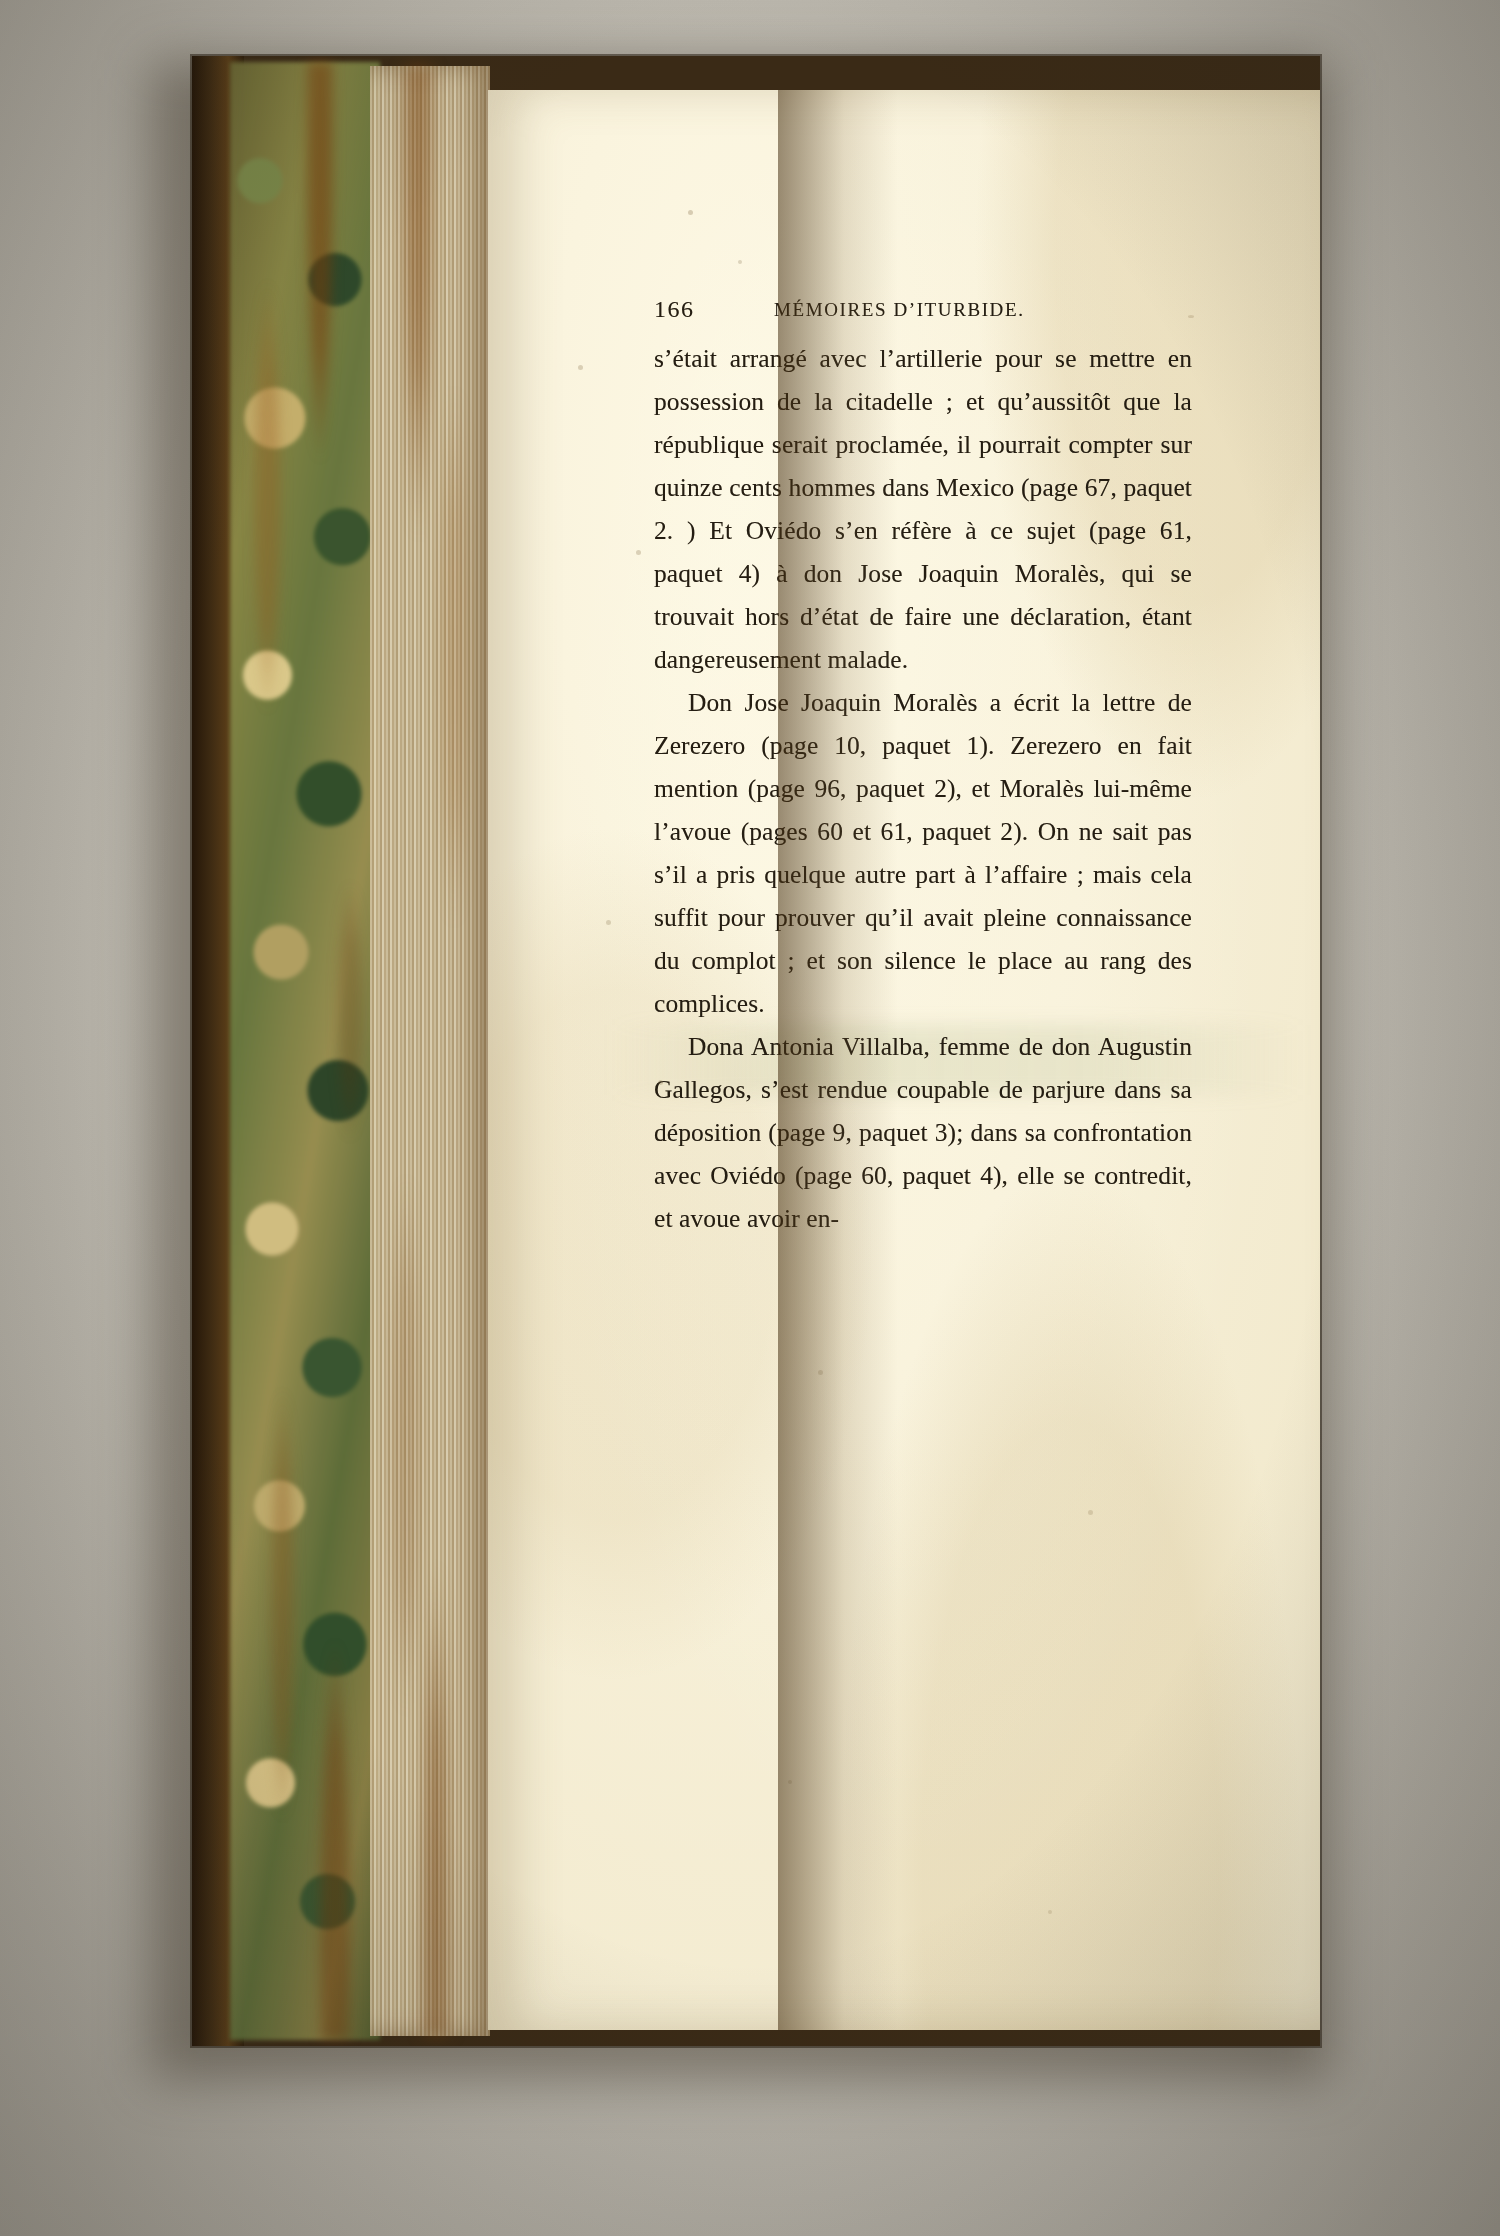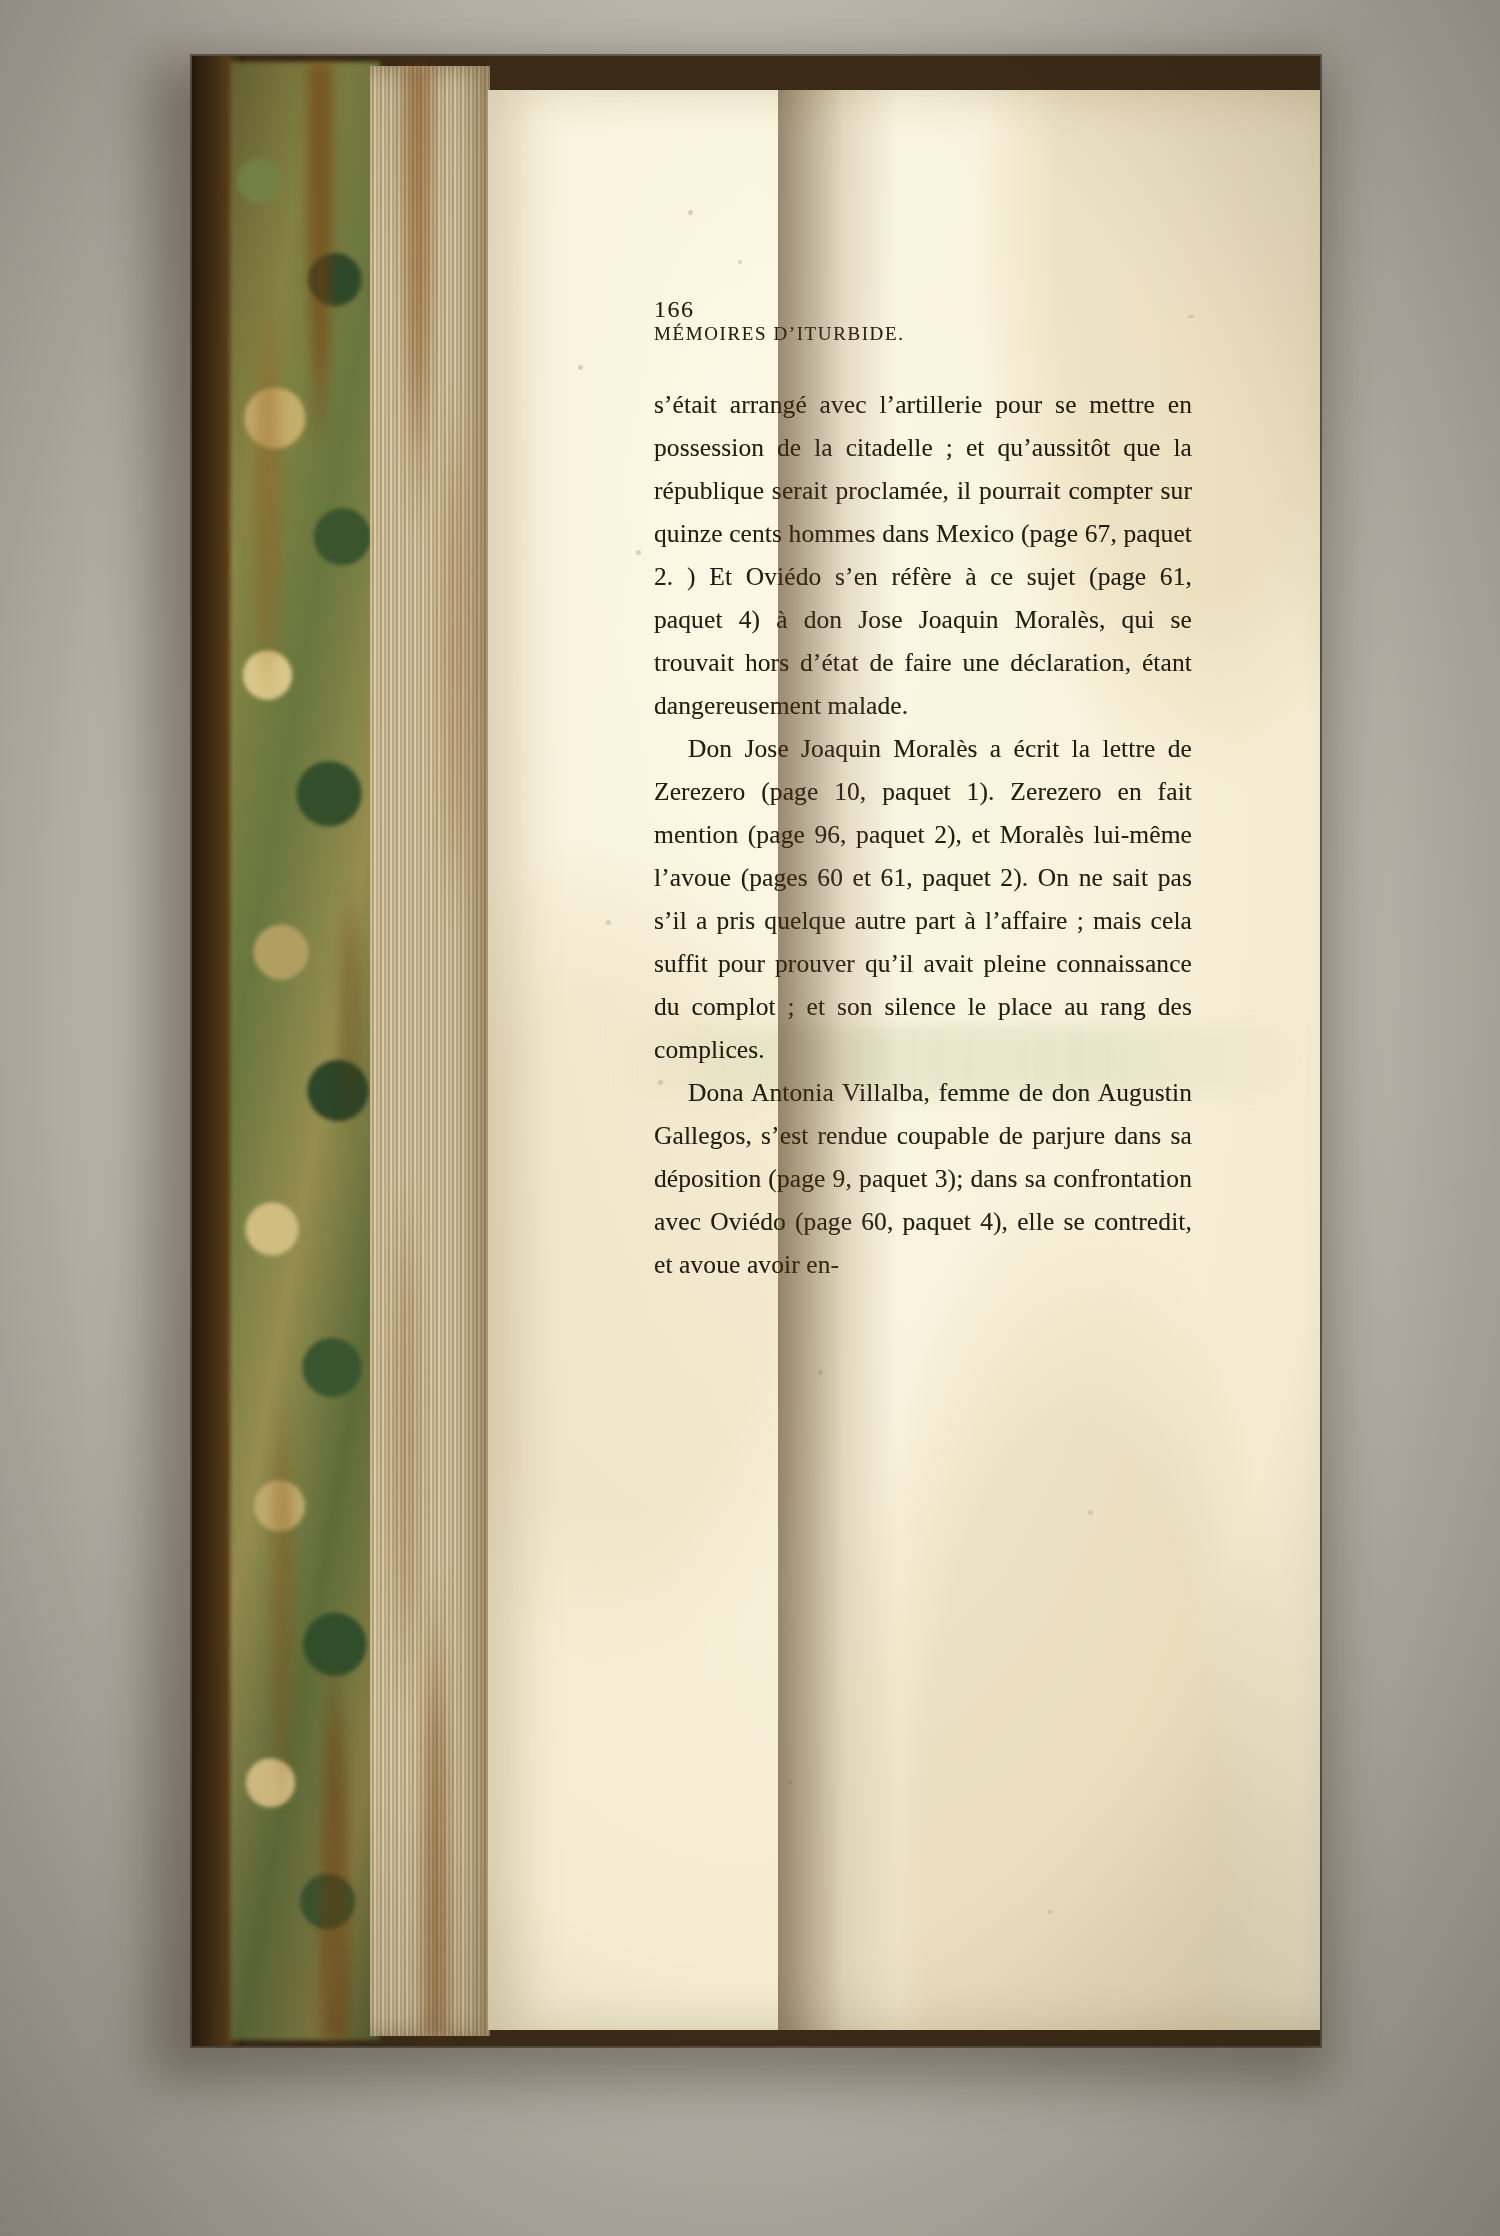--- a/index.html
+++ b/index.html
@@ -178,24 +178,23 @@
     position: absolute;
     left: 166px;
     top: 206px;
     width: 538px;
     color: #221c12;
     z-index: 3;
   }
 
   .runhead {
     display: flex;
-    align-items: flex-start;
-    margin-bottom: 38px;
+    align-items: center;
+    margin-bottom: 14px;
     letter-spacing: 0.5px;
-    flex-direction: column;
   }
   .folio {
     font-size: 24px;
     letter-spacing: 1.5px;
     color: #241d12;
     width: 120px;
   }
   .runtitle {
     font-size: 19px;
     font-variant: small-caps;

